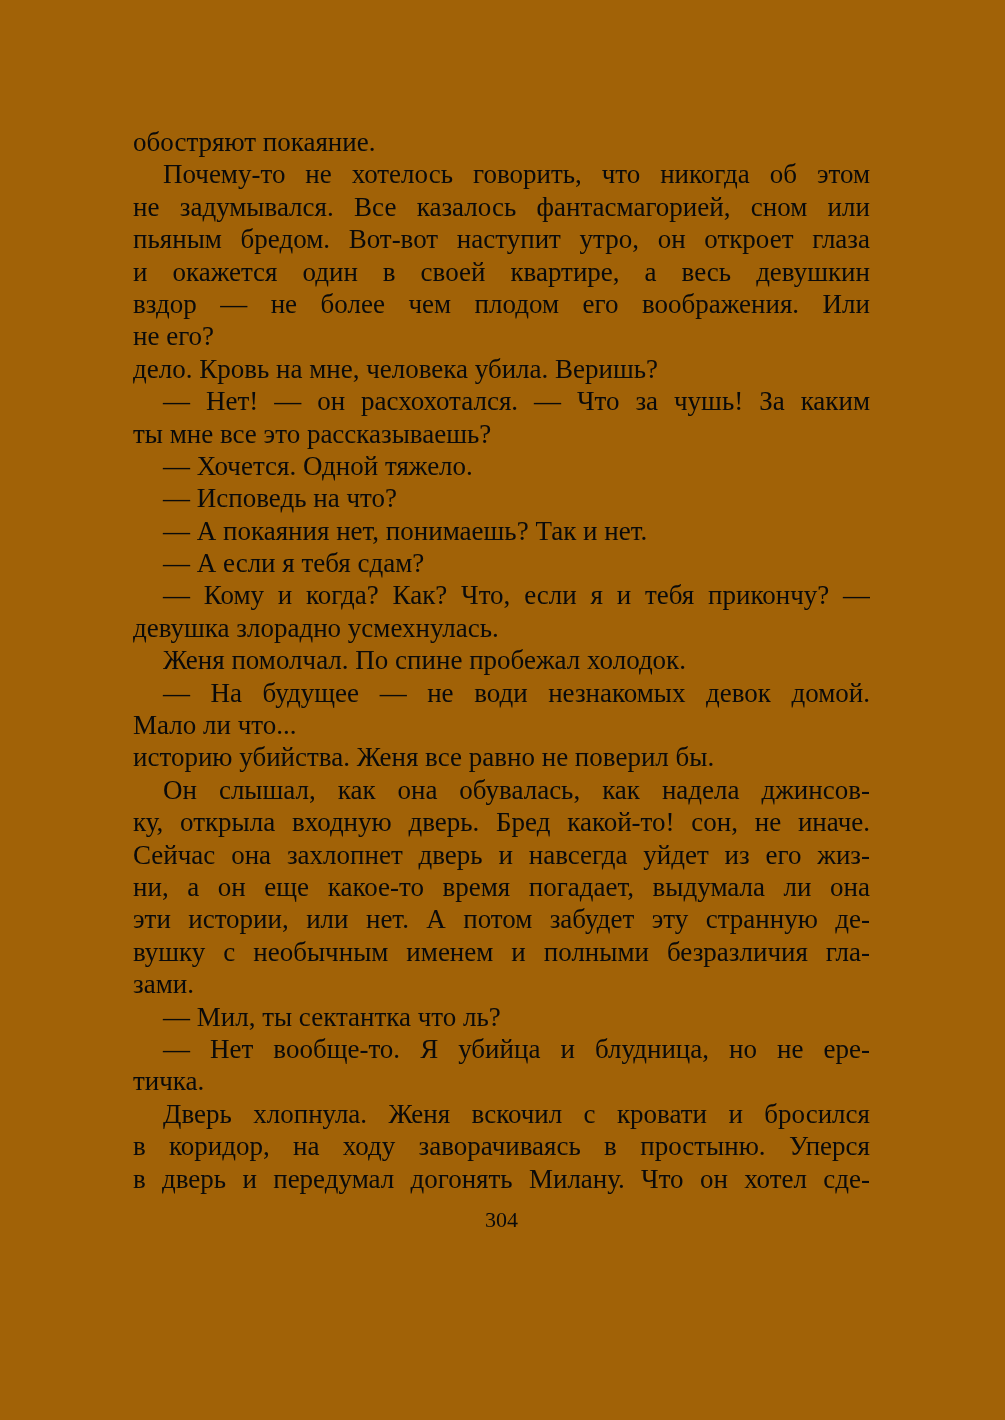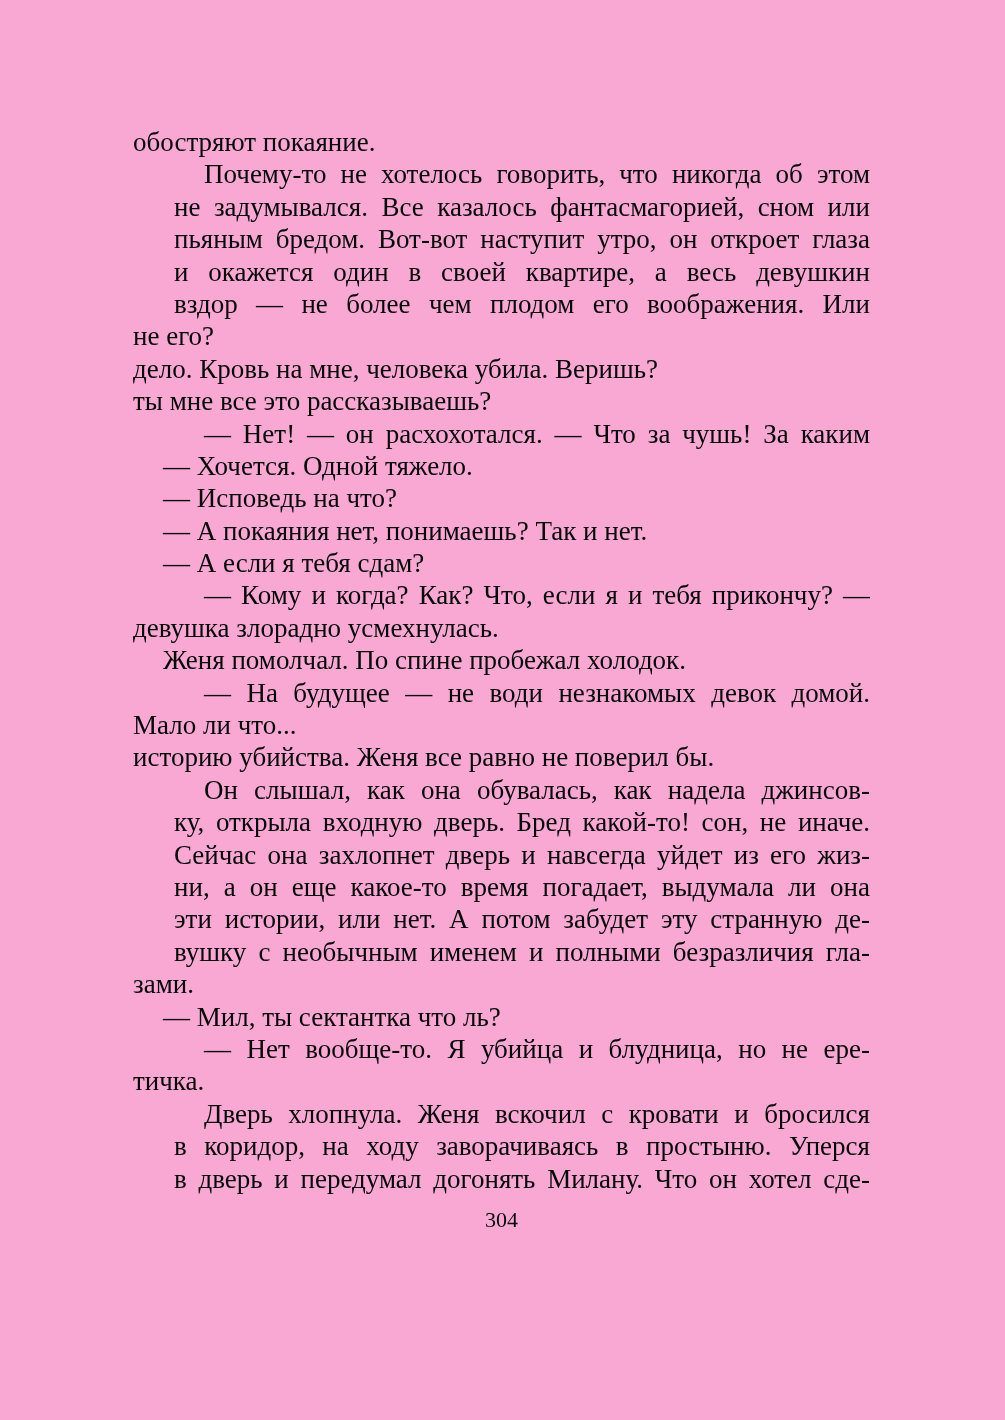--- a/index.html
+++ b/index.html
@@ -11,41 +11,40 @@
     width: 1005px;
     height: 1420px;
     position: relative;
     font-family: "Liberation Serif", "DejaVu Serif", serif;
     color: #0a0a0a;
     overflow: hidden;
   }
   .page {
     position: absolute;
     inset: 0;
-    background: #f9a8d4;
+    background: #a16207;
   }
   .text-block {
     position: absolute;
     left: 133px;
     top: 126px;
     width: 737px;
     font-size: 27px;
     line-height: 32.4px;
   }
   .para { margin: 0; padding: 0; }
   .line {
     height: 32.4px;
     overflow: hidden;
     text-align: left;
     white-space: normal;
   }
   .line.fill {
     text-align: justify;
     text-align-last: justify;
-    margin-left: 41px;
   }
   .line.indent {
     text-indent: 30px;
   }
   .footer {
     position: absolute;
     left: 133px;
     top: 1204px;
     width: 737px;
     text-align: center;
@@ -66,22 +65,22 @@
         <div class="line fill">не задумывался. Все казалось фантасмагорией, сном или</div>
         <div class="line fill">пьяным бредом. Вот-вот наступит утро, он откроет глаза</div>
         <div class="line fill">и окажется один в своей квартире, а весь девушкин</div>
         <div class="line fill">вздор — не более чем плодом его воображения. Или</div>
         <div class="line">не его?</div>
       </div>
       <div class="para">
         <div class="line">дело. Кровь на мне, человека убила. Веришь?</div>
       </div>
       <div class="para">
+        <div class="line fill indent">— Нет! — он расхохотался. — Что за чушь! За каким</div>
         <div class="line">ты мне все это рассказываешь?</div>
-        <div class="line fill indent">— Нет! — он расхохотался. — Что за чушь! За каким</div>
       </div>
       <div class="para">
         <div class="line indent">— Хочется. Одной тяжело.</div>
       </div>
       <div class="para">
         <div class="line indent">— Исповедь на что?</div>
       </div>
       <div class="para">
         <div class="line indent">— А покаяния нет, понимаешь? Так и нет.</div>
       </div>

